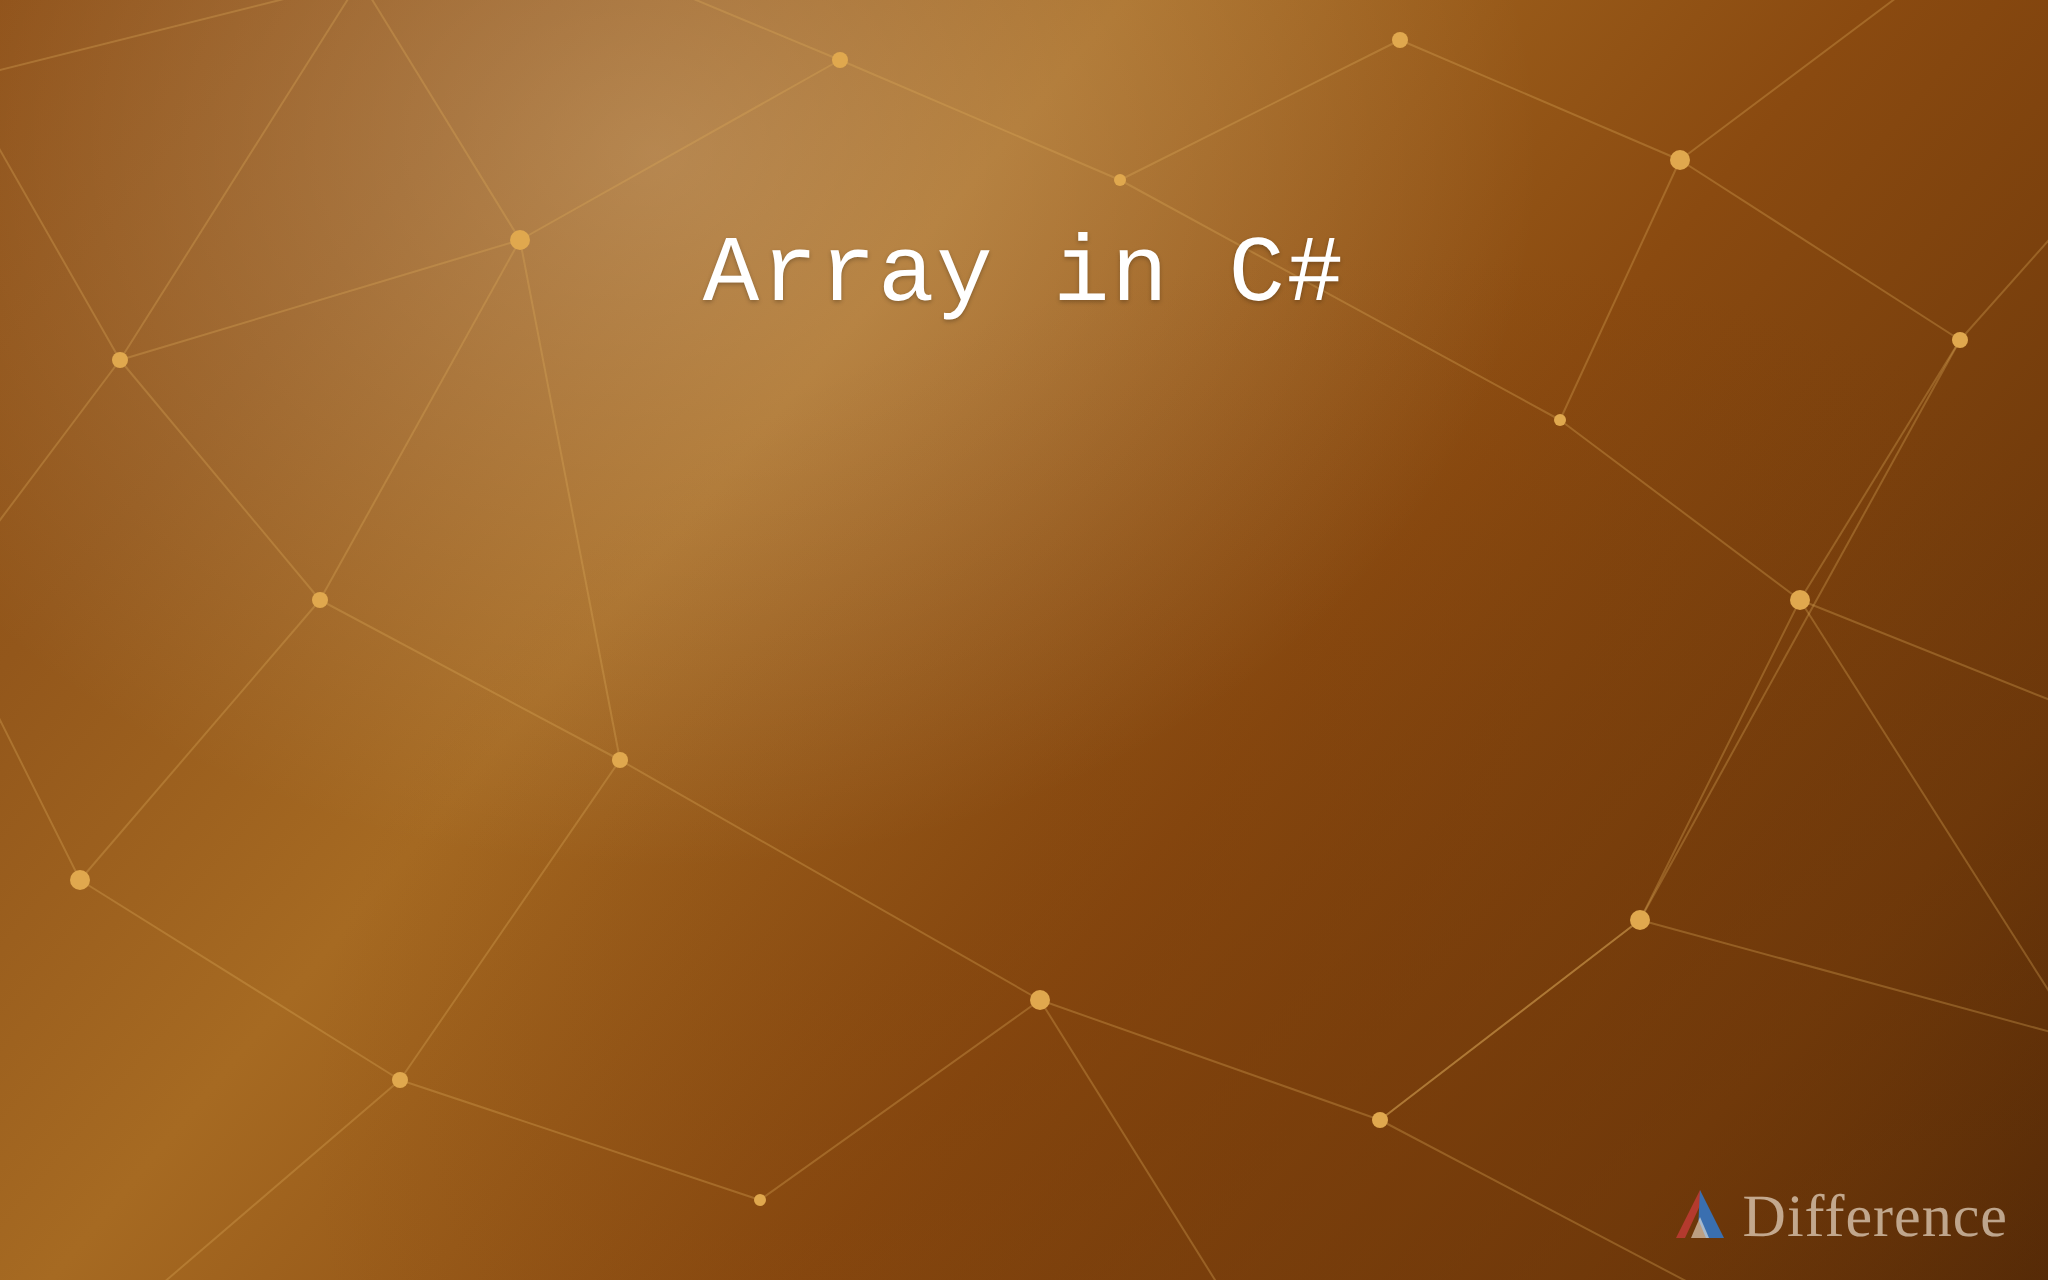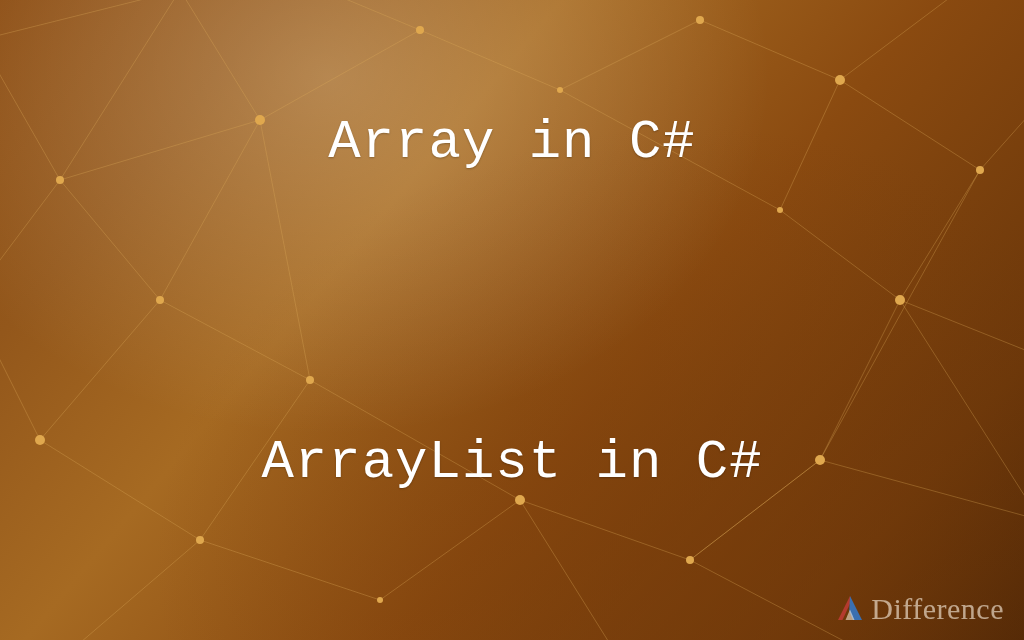--- a/index.html
+++ b/index.html
@@ -26,21 +26,21 @@
   .title-top, .title-bottom {
     position: absolute;
     left: 0;
     width: 100%;
     text-align: center;
     color: #ffffff;
     font-weight: 400;
     letter-spacing: 1px;
     white-space: nowrap;
     text-shadow: 0 1px 2px rgba(0,0,0,0.25);
-    font-size: 54px;
+    font-size: 47px;
   }
   .title-top { top: 112px; }
   .title-bottom { top: 432px; }
   .vs-wrap {
     position: absolute;
     left: 50%;
     top: 50%;
     transform: translate(-50%, -50%);
     font-family: Arial, Helvetica, sans-serif;
     font-weight: 900;
@@ -149,21 +149,20 @@
       <circle cx="820" cy="460" r="5"></circle>
       <circle cx="200" cy="540" r="4"></circle>
       <circle cx="380" cy="600" r="3"></circle>
       <circle cx="1040" cy="520" r="3"></circle>
     </g>
   </svg>
 
   <div class="title-top">Array in C#</div>
 
 
-  <div class="title-bottom">ArrayList in C#</div>
 
   <div class="brand">
     <svg class="brand-logo" viewBox="0 0 40 40">
       <path d="M4 36 L20 4 L22 10 L10 36 Z" fill="#b43a2e"></path>
       <path d="M20 4 L36 36 L24 36 L19 24 Z" fill="#3a6fb0"></path>
       <path d="M14 36 L20 22 L26 36 Z" fill="rgba(255,245,230,0.55)"></path>
     </svg>
     <span class="brand-text">Difference</span>
   </div>
 

